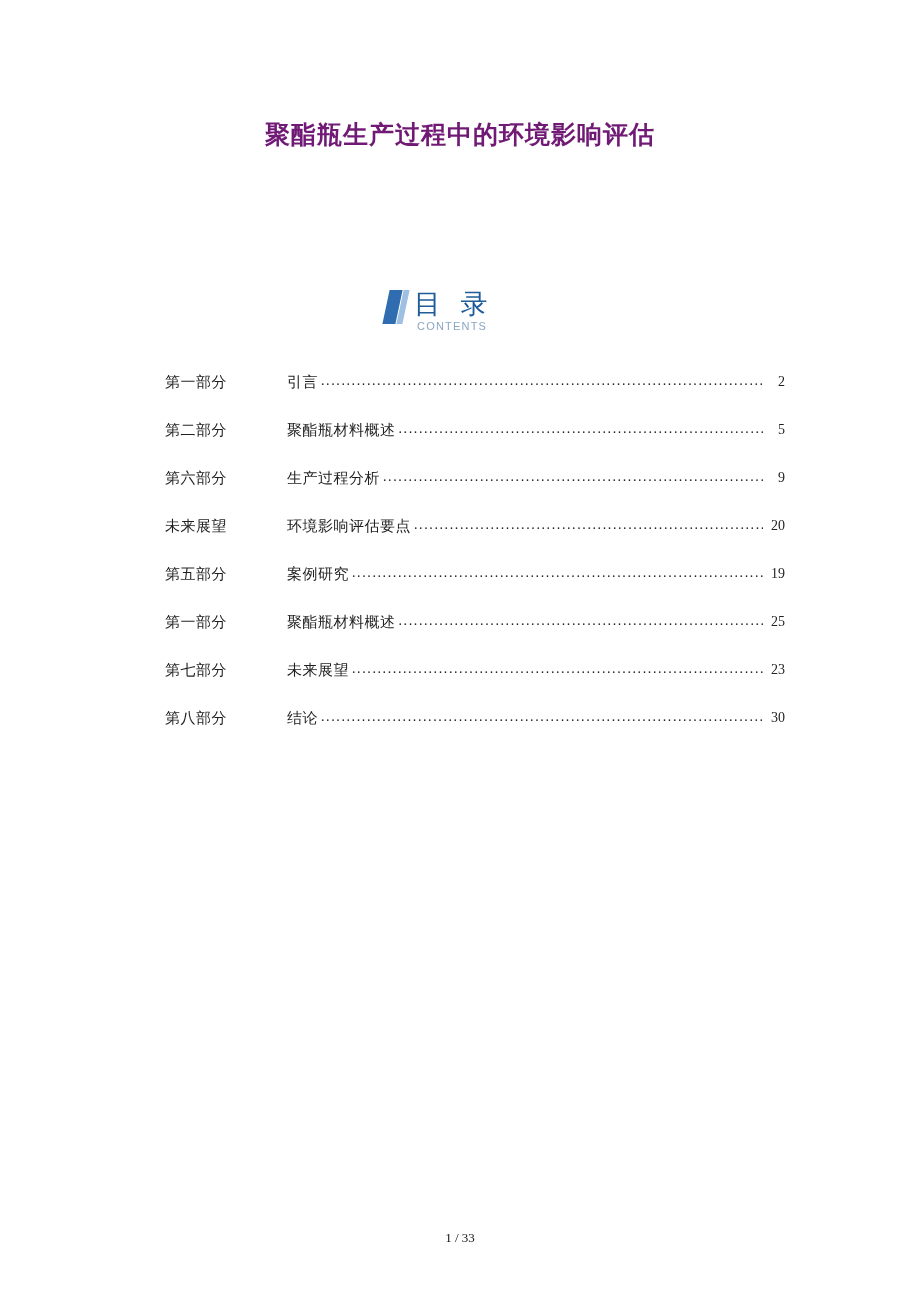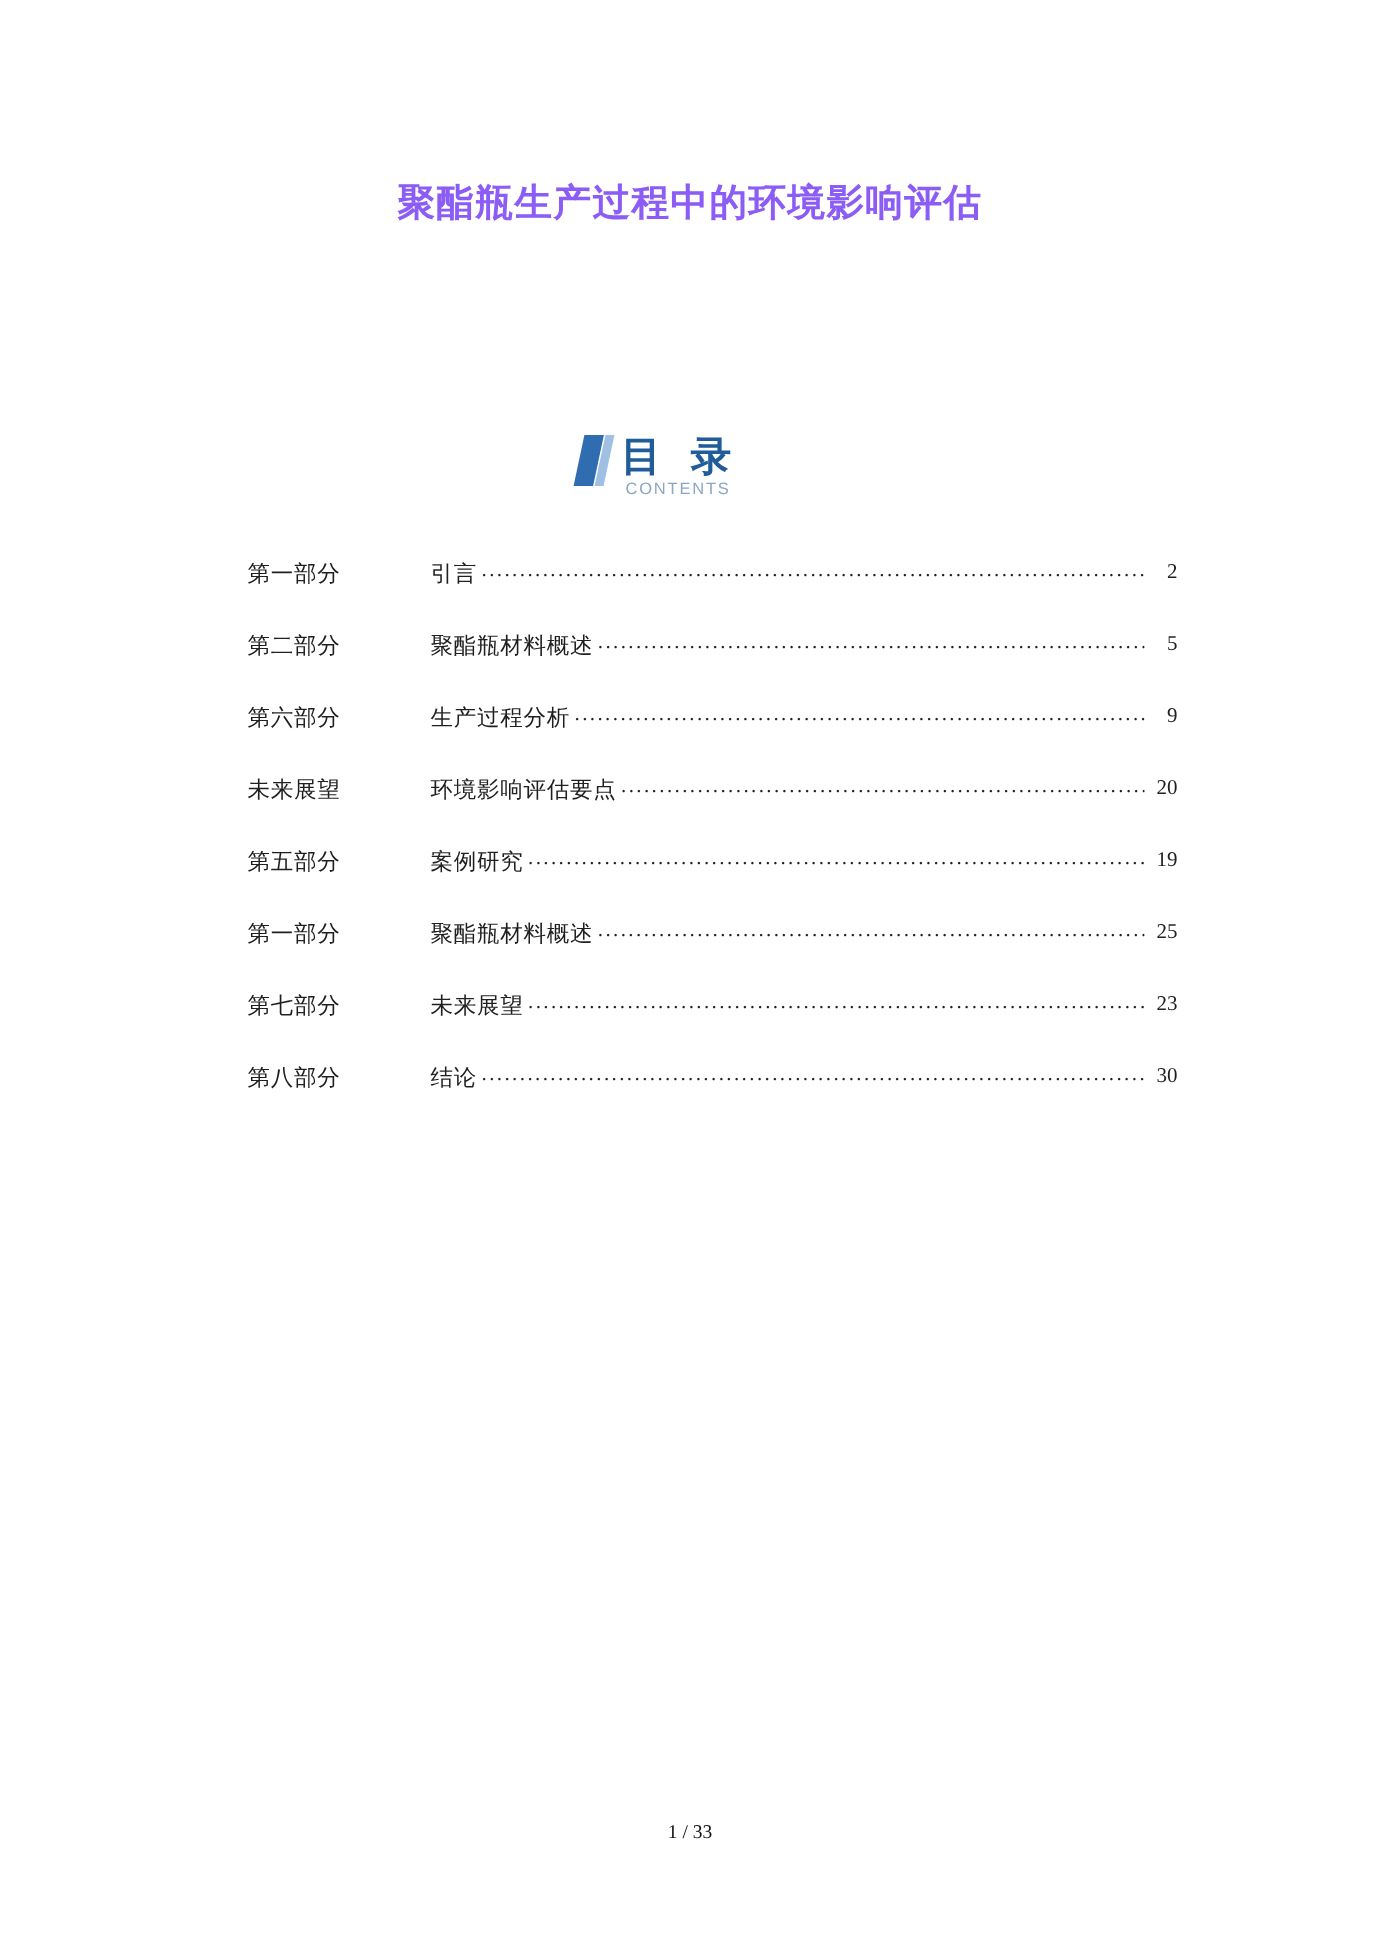--- a/index.html
+++ b/index.html
@@ -21,21 +21,21 @@
   .doc-title {
     position: absolute;
     top: 118px;
     left: 0;
     width: 920px;
     text-align: center;
     font-family: Liberation Serif, serif;
     font-weight: bold;
     font-size: 25px;
     letter-spacing: 1px;
-    color: #8b5cf6;
+    color: #701a75;
   }
 
   
   .toc-head {
     position: absolute;
     top: 288px;
     left: 0;
     width: 920px;
     height: 60px;
   }
@@ -61,21 +61,21 @@
     width: 6px;
     height: 34px;
     background: #9fc0e2;
     transform: skewX(-12deg);
   }
   .toc-cn {
     position: absolute;
     left: 34px;
     top: -2px;
     font-family: "Liberation Sans", sans-serif;
-    font-weight: bold;
+    font-weight: normal;
     font-size: 27px;
     color: #1f5campus;
     color: #1f5c99;
     letter-spacing: 6px;
   }
   .toc-en {
     position: absolute;
     left: 37px;
     top: 32px;
     font-family: "Liberation Sans", sans-serif;
@@ -125,21 +125,21 @@
     flex: 0 0 auto;
     text-align: right;
     font-size: 14px;
     padding-left: 2px;
     min-width: 20px;
   }
 
   
   .footer {
     position: absolute;
-    bottom: 73px;
+    bottom: 56px;
     left: 0;
     width: 920px;
     text-align: center;
     font-size: 13px;
     color: #111111;
     font-family: "Liberation Serif", serif;
   }
 </style>
 </head>
 <body>

